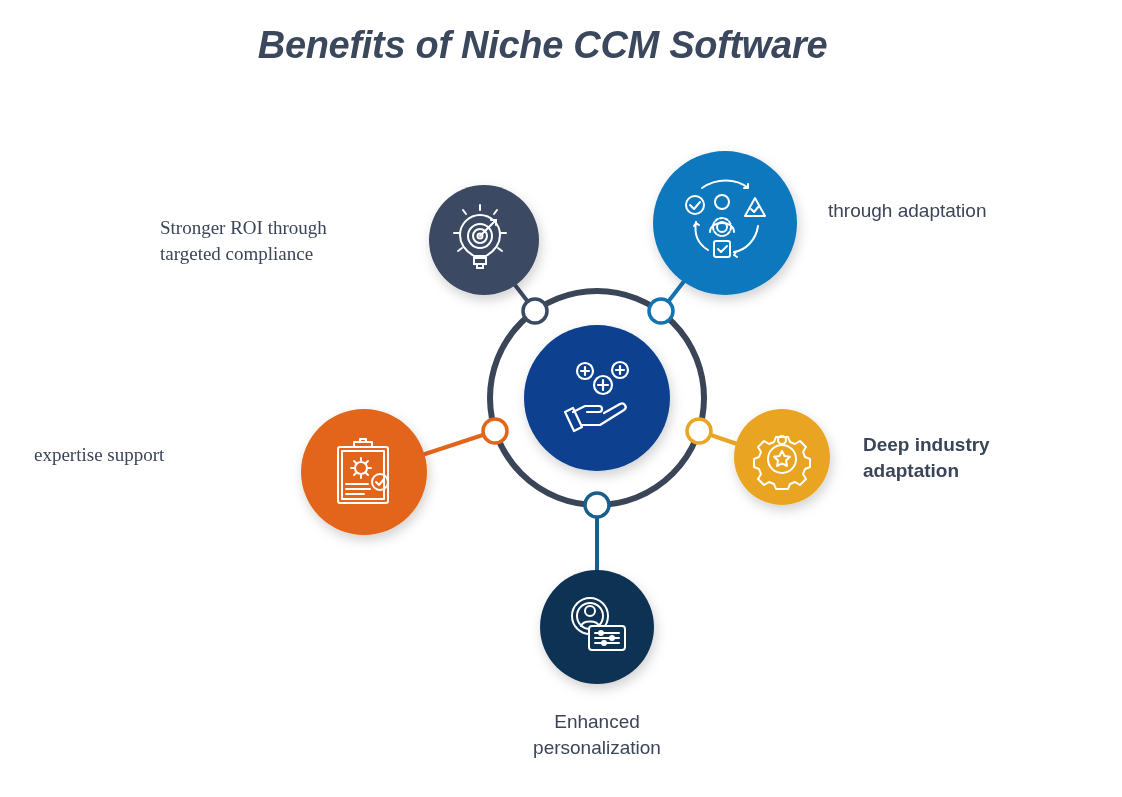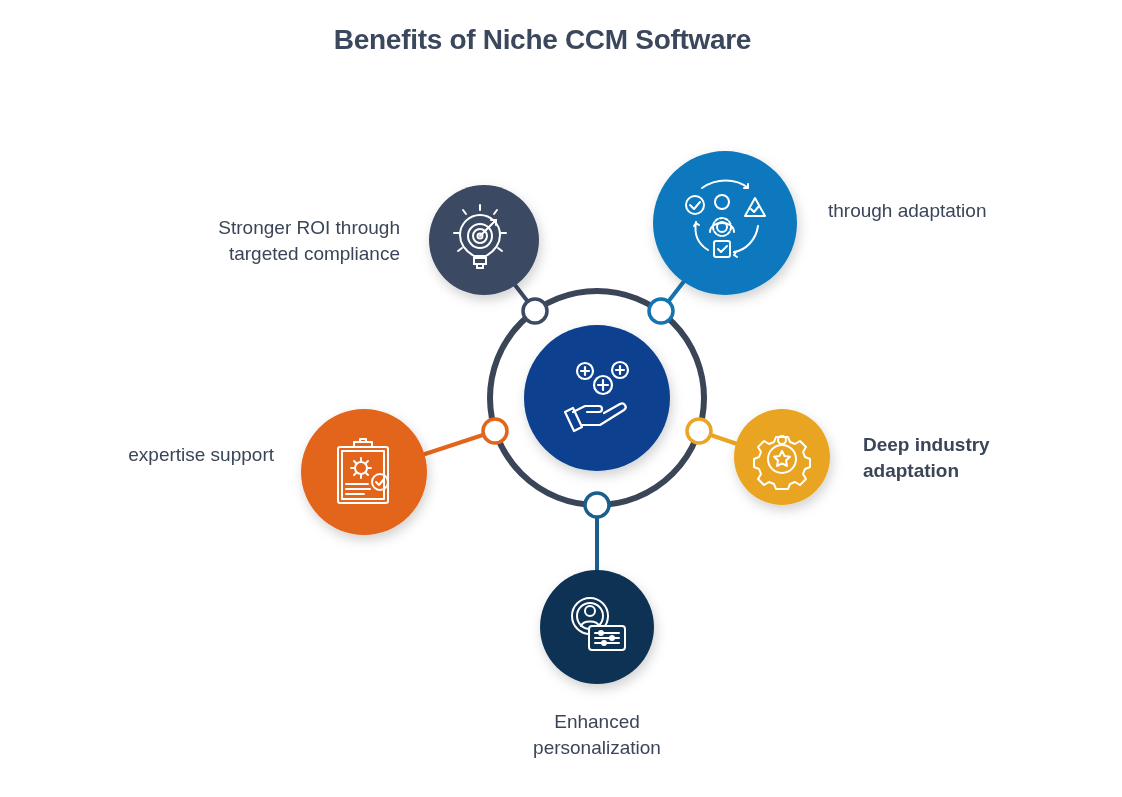--- a/index.html
+++ b/index.html
@@ -1,23 +1,23 @@
 <!DOCTYPE html>
 <html><head>
 <meta charset="utf-8">
 <style>
   html, body { margin: 0; padding: 0; background: #ffffff; }
   body { width: 1122px; height: 797px; position: relative; overflow: hidden;
          font-family: "Liberation Sans", "DejaVu Sans", sans-serif; color: #3b4558; }
   .title { position: absolute; left: 0; width: 1085px; top: 24px; text-align: center;
-           font-size: 28px; font-weight: bold; color: #3a475c; letter-spacing: -0.3px; }
+           font-size: 38px; font-weight: bold; color: #3a475c; letter-spacing: -0.3px; font-style: italic; }
   svg.diagram { position: absolute; left: 0; top: 0; }
   .label { position: absolute; font-size: 19px; line-height: 26px; color: #3b4558; }
   .label span { display: block; }
-  .right { text-align: right; }
+  .right { text-align: left; font-family: Liberation Serif, serif; }
   .left { text-align: left; }
   .center { text-align: center; }
 </style>
 </head>
 <body>
 
 <div class="title">Benefits of Niche CCM Software</div>
 
 <svg class="diagram" width="1122" height="797" viewBox="0 0 1122 797">
   <defs>

